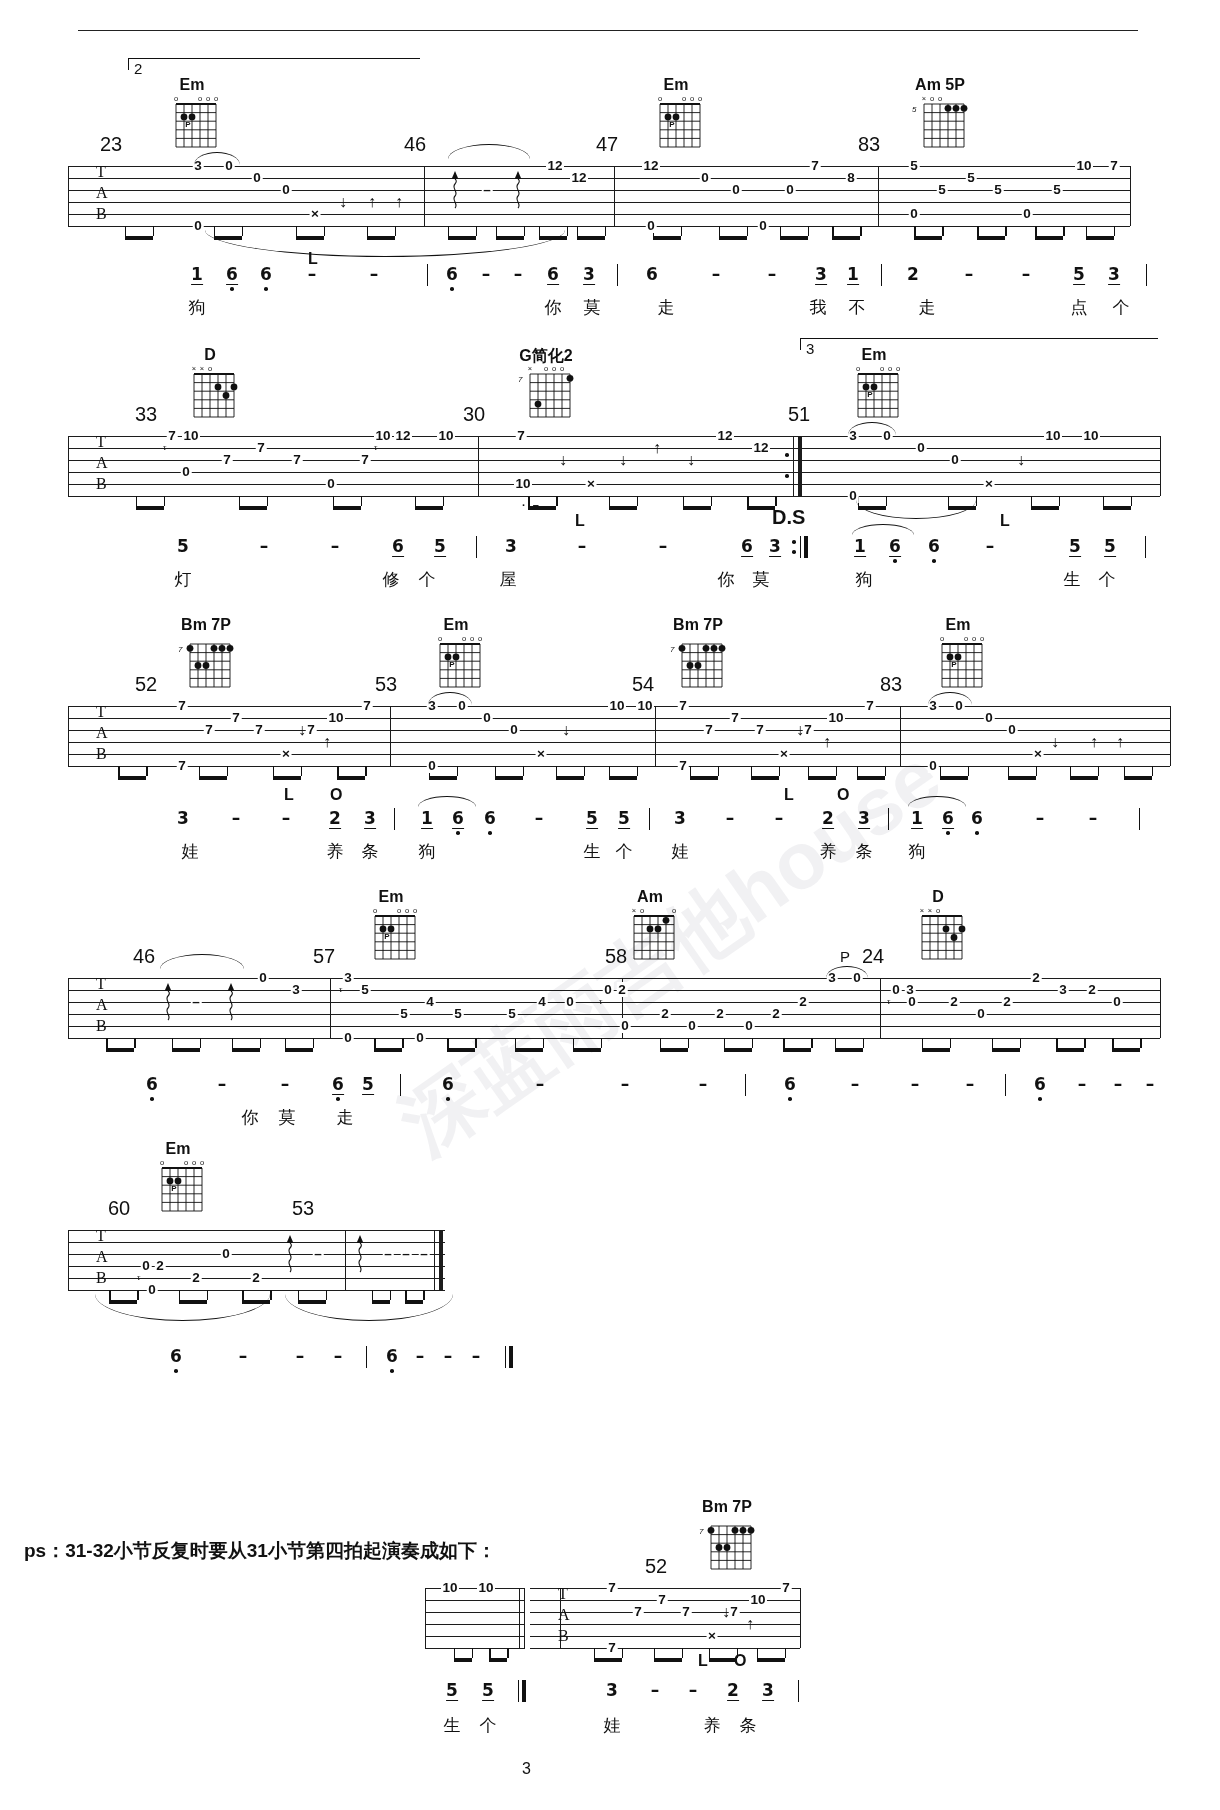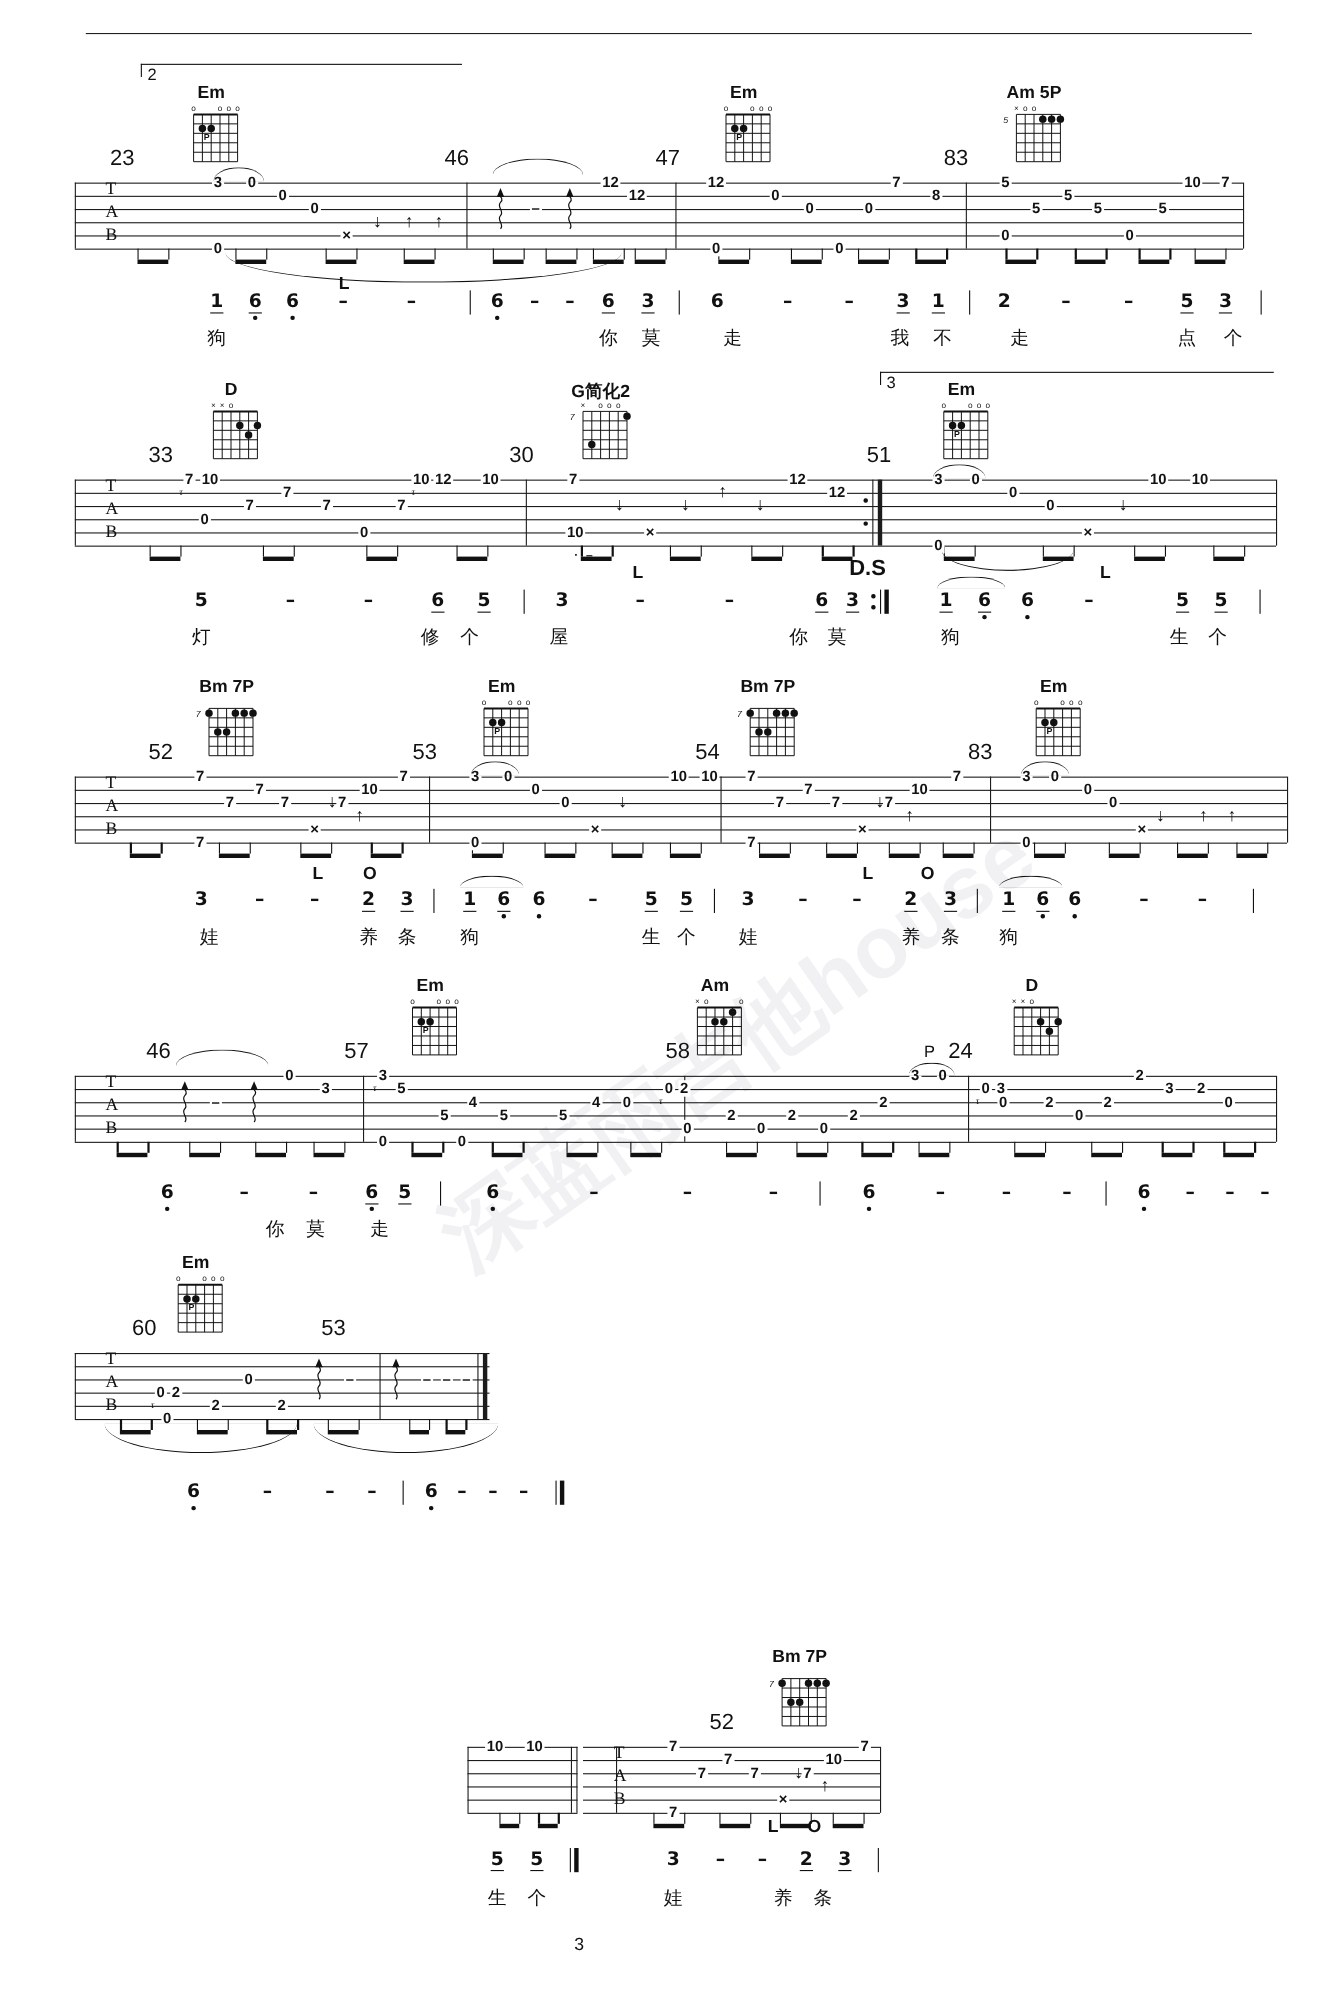--- a/index.html
+++ b/index.html
@@ -37,20 +37,21 @@
   .watermark{position:absolute;left:380px;top:1090px;font:700 80px "Liberation Sans",sans-serif;
              color:rgba(50,50,90,0.07);transform:rotate(-35deg);transform-origin:left top;white-space:nowrap;}
   .ps-note{position:absolute;left:24px;top:1538px;font:700 19px "Liberation Sans",sans-serif;}
   .page-num{position:absolute;left:522px;top:1760px;font:16px "Liberation Sans",sans-serif;}
 </style>
 </head>
 <body>
 
 <div id="sheet">
   <div class="watermark">深蓝雨吉他house</div>
+  <div class="ps-note">ps：31-32小节反复时要从31小节第四拍起演奏成如下：</div>
   <div class="page-num">3</div>
 <div class="toprule" style="left: 78px; top: 30px; width: 1060px; position: absolute;"></div>
     <div class="ln" style="left: 68px; top: 166px; width: 1062px; position: absolute;"></div>
     <div class="ln" style="left: 68px; top: 178px; width: 1062px; position: absolute;"></div>
     <div class="ln" style="left: 68px; top: 190px; width: 1062px; position: absolute;"></div>
     <div class="ln" style="left: 68px; top: 202px; width: 1062px; position: absolute;"></div>
     <div class="ln" style="left: 68px; top: 214px; width: 1062px; position: absolute;"></div>
     <div class="ln" style="left: 68px; top: 226px; width: 1062px; position: absolute;"></div>
     <div class="bl" style="left: 68px; top: 166px; height: 60px; position: absolute;"></div>
     <div class="bl" style="left: 424px; top: 166px; height: 60px; position: absolute;"></div>
@@ -905,21 +906,21 @@
     <div class="ln" style="left: 68px; top: 1266px; width: 377px; position: absolute;"></div>
     <div class="ln" style="left: 68px; top: 1278px; width: 377px; position: absolute;"></div>
     <div class="ln" style="left: 68px; top: 1290px; width: 377px; position: absolute;"></div>
     <div class="bl" style="left: 68px; top: 1230px; height: 60px; position: absolute;"></div>
     <div class="bl" style="left: 345px; top: 1230px; height: 60px; position: absolute;"></div>
     <div class="bl" style="left: 434px; top: 1230px; height: 60px; position: absolute;"></div>
     <div class="bl thick2" style="left: 439px; top: 1230px; height: 60px; position: absolute;"></div>
     <div class="clef" style="left: 96px; top: 1227px; position: absolute;">T</div>
     <div class="clef" style="left: 96px; top: 1248px; position: absolute;">A</div>
     <div class="clef" style="left: 96px; top: 1269px; position: absolute;">B</div>
-    <div class="mnum" style="left: 120px; top: 1197px; position: absolute;">60</div>
+    <div class="mnum" style="left: 108px; top: 1197px; position: absolute;">60</div>
     <div class="mnum" style="left: 292px; top: 1197px; position: absolute;">53</div>
     <div class="cname" style="left: 178px; top: 1140px; position: absolute;">Em</div>
     <div class="chord" style="left: 146px; top: 1156px; position: absolute;"><svg width="64" height="58" viewBox="0 0 64 58">
         <line x1="16" y1="12" x2="16" y2="55" stroke="#111" stroke-width="0.9"></line>
         <line x1="24" y1="12" x2="24" y2="55" stroke="#111" stroke-width="0.9"></line>
         <line x1="32" y1="12" x2="32" y2="55" stroke="#111" stroke-width="0.9"></line>
         <line x1="40" y1="12" x2="40" y2="55" stroke="#111" stroke-width="0.9"></line>
         <line x1="48" y1="12" x2="48" y2="55" stroke="#111" stroke-width="0.9"></line>
         <line x1="56" y1="12" x2="56" y2="55" stroke="#111" stroke-width="0.9"></line>
         <line x1="16" y1="12" x2="56" y2="12" stroke="#111" stroke-width="1.8"></line>

